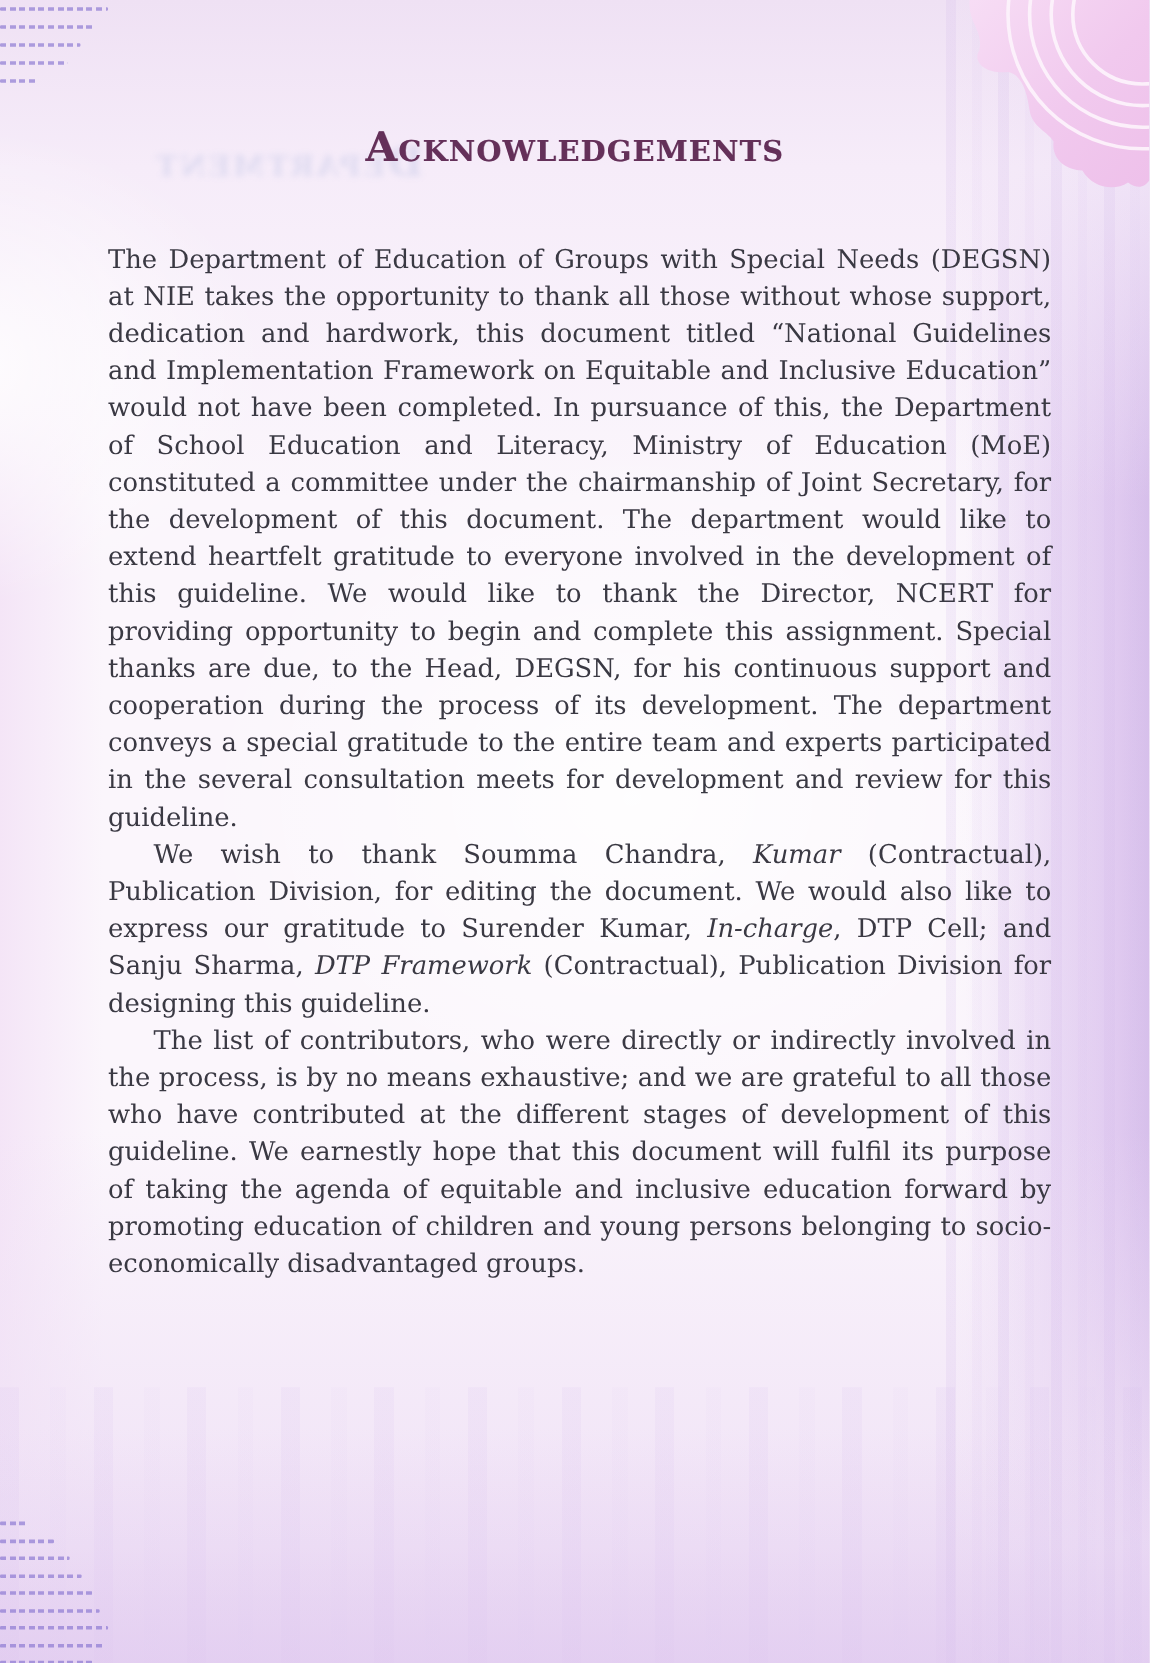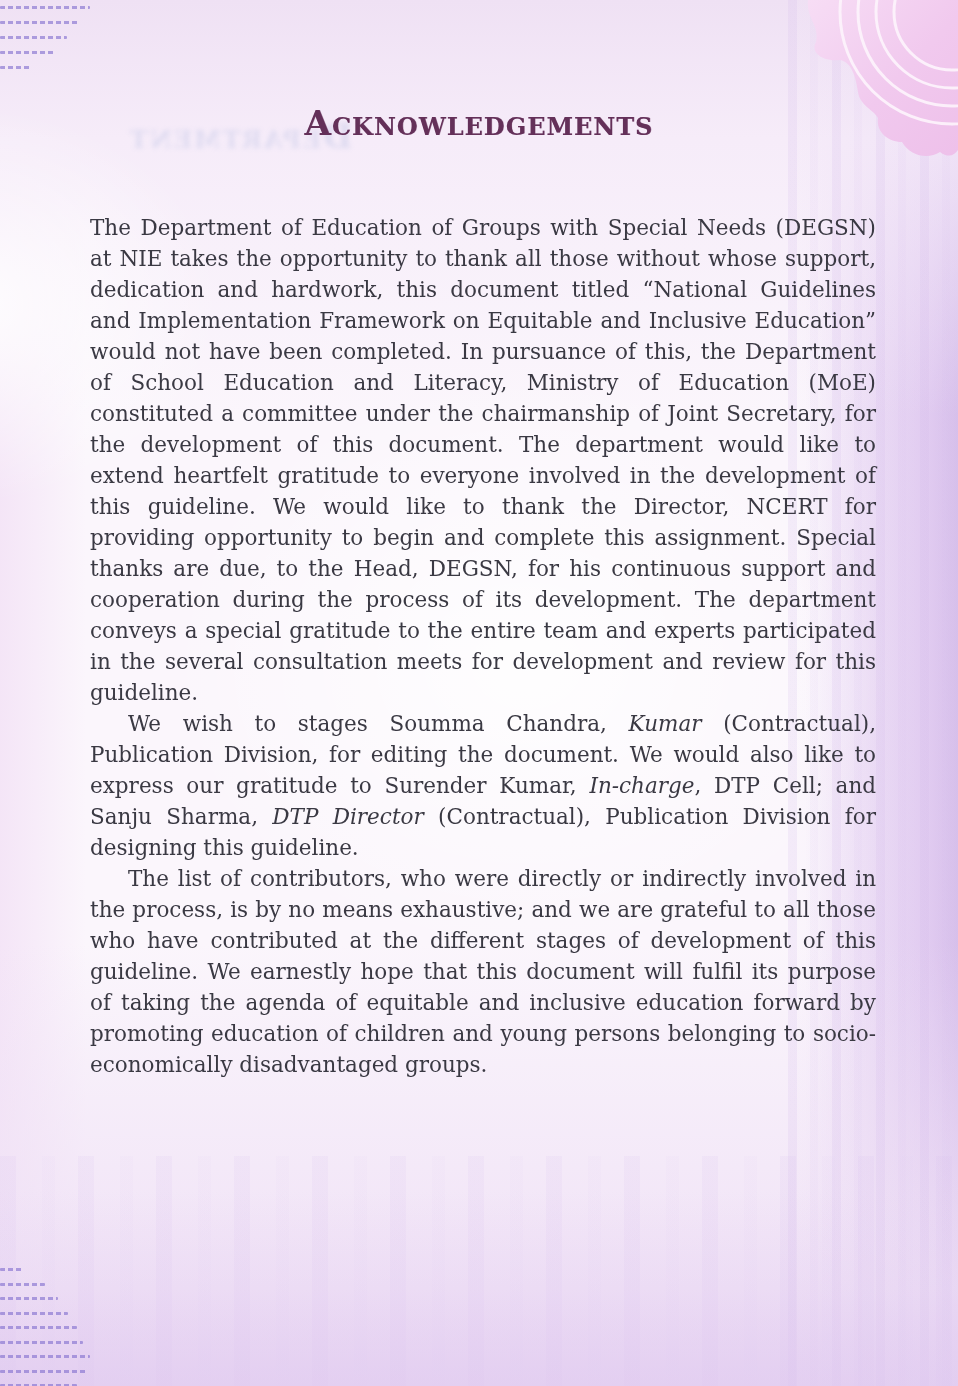--- a/index.html
+++ b/index.html
@@ -107,21 +107,20 @@
   
   .doc-body {
     position: absolute;
     top: 201px;
     left: 90px;
     width: 786px;
     font-size: 21.5px;
     line-height: 31px;
     color: var(--body-color, #3a3943);
     text-align: justify;
-    margin-top: 11px;
   }
   .doc-body p { margin: 0; }
   .doc-body p.indent { text-indent: 38px; }
   .doc-body em { font-style: italic; }
 </style>
 </head>
 <body>
 
 <div class="page">
 
@@ -171,21 +170,21 @@
       <div class="dash-row" style="width: 56px;"></div>
       <div class="dash-row" style="width: 31px;"></div>
     </div>
 
   <div class="ghost-title">Department</div>
 
   <h1 class="title">Acknowledgements</h1>
 
   <div class="doc-body">
       <p class=""><span>The Department of Education of Groups with Special Needs (DEGSN) at NIE takes the opportunity to thank all those without whose support, dedication and hardwork, this document titled “National Guidelines and Implementation Framework on Equitable and Inclusive Education” would not have been completed. In pursuance of this, the Department of School Education and Literacy, Ministry of Education (MoE) constituted a committee under the chairmanship of Joint Secretary, for the development of this document. The department would like to extend heartfelt gratitude to everyone involved in the development of this guideline.  We would like to thank the Director, NCERT for providing opportunity to begin and complete this assignment. Special thanks are due, to the Head, DEGSN, for his continuous support and cooperation during the process of its development. The department conveys a special gratitude to the entire team and experts participated in the several consultation meets for development and review for this guideline.</span></p>
-      <p class="indent"><span>We wish to stages Soumma Chandra, </span><em>Kumar</em><span> (Contractual), Publication Division, for editing the document. We would also like to express our gratitude to Surender Kumar, </span><em>In-charge</em><span>, DTP Cell; and Sanju Sharma, </span><em>DTP Director</em><span> (Contractual), Publication Division for designing this guideline.</span></p>
+      <p class="indent"><span>We wish to thank Soumma Chandra, </span><em>Kumar</em><span> (Contractual), Publication Division, for editing the document. We would also like to express our gratitude to Surender Kumar, </span><em>In-charge</em><span>, DTP Cell; and Sanju Sharma, </span><em>DTP Framework</em><span> (Contractual), Publication Division for designing this guideline.</span></p>
       <p class="indent"><span>The list of contributors, who were directly or indirectly involved in the process, is by no means exhaustive; and we are grateful to all those who have contributed at the different stages of development of this guideline. We earnestly hope that this document will fulfil its purpose of taking the agenda of equitable and inclusive education forward by promoting education of children and young persons belonging to socio-economically disadvantaged groups.</span></p>
     </div>
 
   <div class="dash-group bottom">
       <div class="dash-row" style="width: 22px;"></div>
       <div class="dash-row" style="width: 45px;"></div>
       <div class="dash-row" style="width: 58px;"></div>
       <div class="dash-row" style="width: 68px;"></div>
       <div class="dash-row" style="width: 77px;"></div>
       <div class="dash-row" style="width: 83px;"></div>

